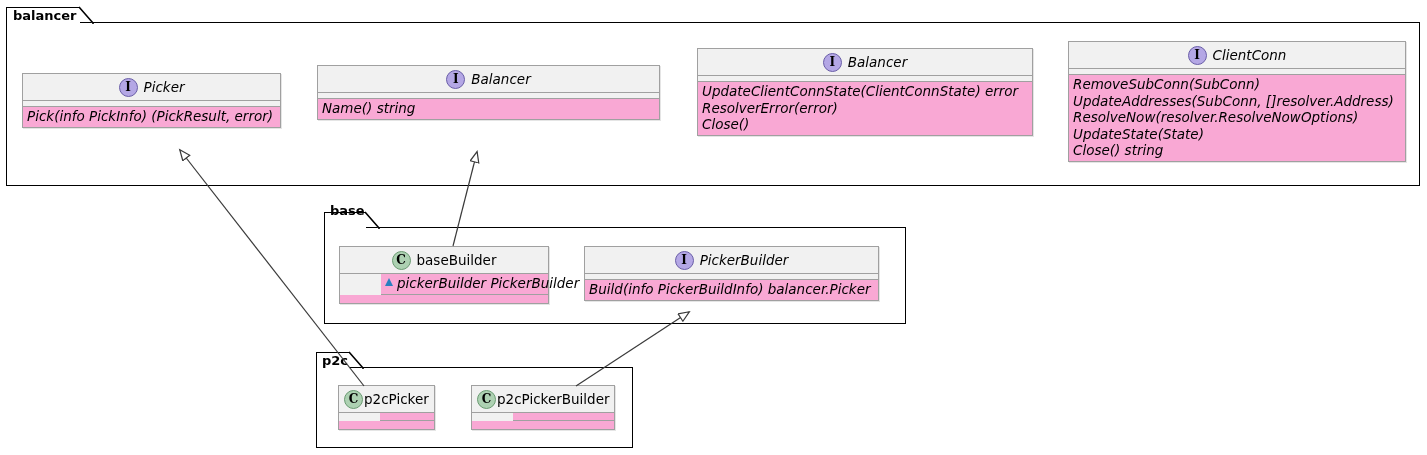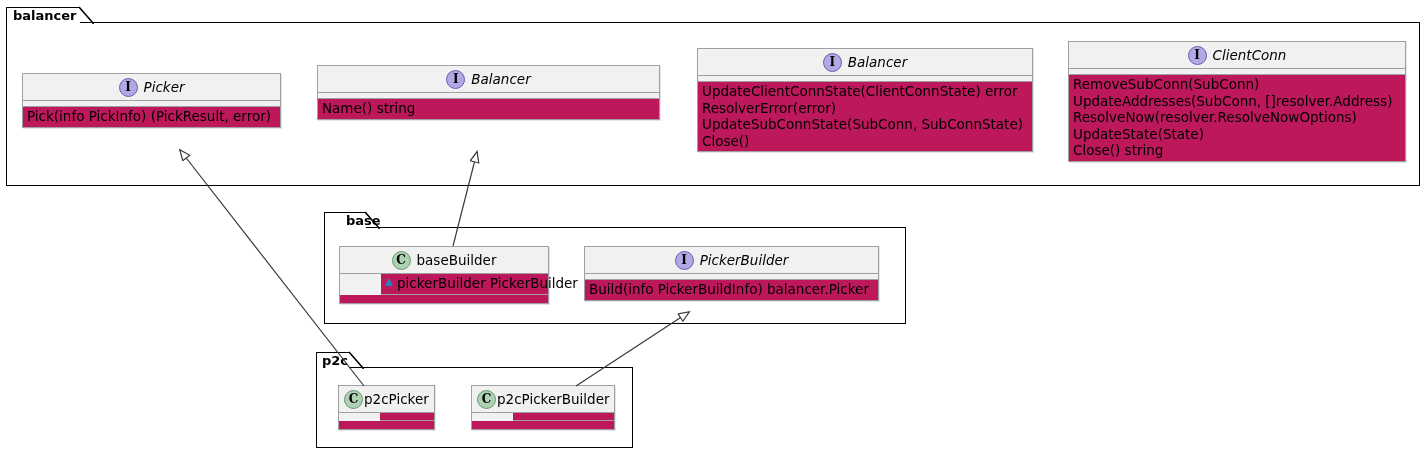--- a/index.html
+++ b/index.html
@@ -89,21 +89,22 @@
   }
   .gap-strip {
     box-sizing: border-box;
     height: 6px;
     border-bottom: 1px solid #A0A0A0;
     background: #F1F1F1;
   }
   .compartment {
     box-sizing: border-box;
     padding: 1px 4px 2px 4px;
-    background: #be185d;
+    background: #f9a8d4;
+    font-style: italic;
   }
   .compartment.bordered {
     border-bottom: 1px solid #A0A0A0;
     margin-left: 41px;
   }
   .compartment.empty {
     height: 8px;
     padding: 0;
   }
   .member {
@@ -179,21 +180,21 @@
   <svg class="pkg-tab-slant" style="left:78px; top:6px;" width="18" height="20" viewBox="0 0 18 20">
     <path d="M 1 1 L 15 17 L 15 18" fill="#FFFFFF" stroke="#000000" stroke-width="1.6"></path>
   </svg>
   <div class="pkg-tab-label" style="left:13px; top:8px;">balancer</div>
 
   <div class="pkg" style="left:324px; top:227px; width:582px; height:97px;"></div>
   <div class="pkg-tab" style="left:324px; top:212px; width:42px; height:17px;"></div>
   <svg class="pkg-tab-slant" style="left:364px; top:211px;" width="18" height="20" viewBox="0 0 18 20">
     <path d="M 1 1 L 15 17 L 15 18" fill="#FFFFFF" stroke="#000000" stroke-width="1.6"></path>
   </svg>
-  <div class="pkg-tab-label" style="left:330px; top:213px;margin-left:16px;">base</div>
+  <div class="pkg-tab-label" style="left:330px; top:203px;">base</div>
 
   <div class="pkg" style="left:316px; top:367px; width:317px; height:81px;"></div>
   <div class="pkg-tab" style="left:316px; top:352px; width:34px; height:17px;"></div>
   <svg class="pkg-tab-slant" style="left:348px; top:351px;" width="18" height="20" viewBox="0 0 18 20">
     <path d="M 1 1 L 15 17 L 15 18" fill="#FFFFFF" stroke="#000000" stroke-width="1.6"></path>
   </svg>
   <div class="pkg-tab-label" style="left:322px; top:353px;">p2c</div>
 
   <div class="node" style="left:22px; top:73px; width:259px;">
     <div class="node-header">
@@ -219,21 +220,20 @@
 
   <div class="node" style="left:697px; top:48px; width:336px;">
     <div class="node-header">
       <span class="stereo iface">I</span>
       <span class="node-title iface">Balancer</span>
     </div>
     <div class="gap-strip"></div>
     <div class="compartment">
       <div class="member">UpdateClientConnState(ClientConnState) error</div>
       <div class="member">ResolverError(error)</div>
-      <div class="member">UpdateSubConnState(SubConn, SubConnState)</div>
       <div class="member">Close()</div>
     </div>
   </div>
 
   <div class="node" style="left:1068px; top:41px; width:338px;">
     <div class="node-header">
       <span class="stereo iface">I</span>
       <span class="node-title iface">ClientConn</span>
     </div>
     <div class="gap-strip"></div>

